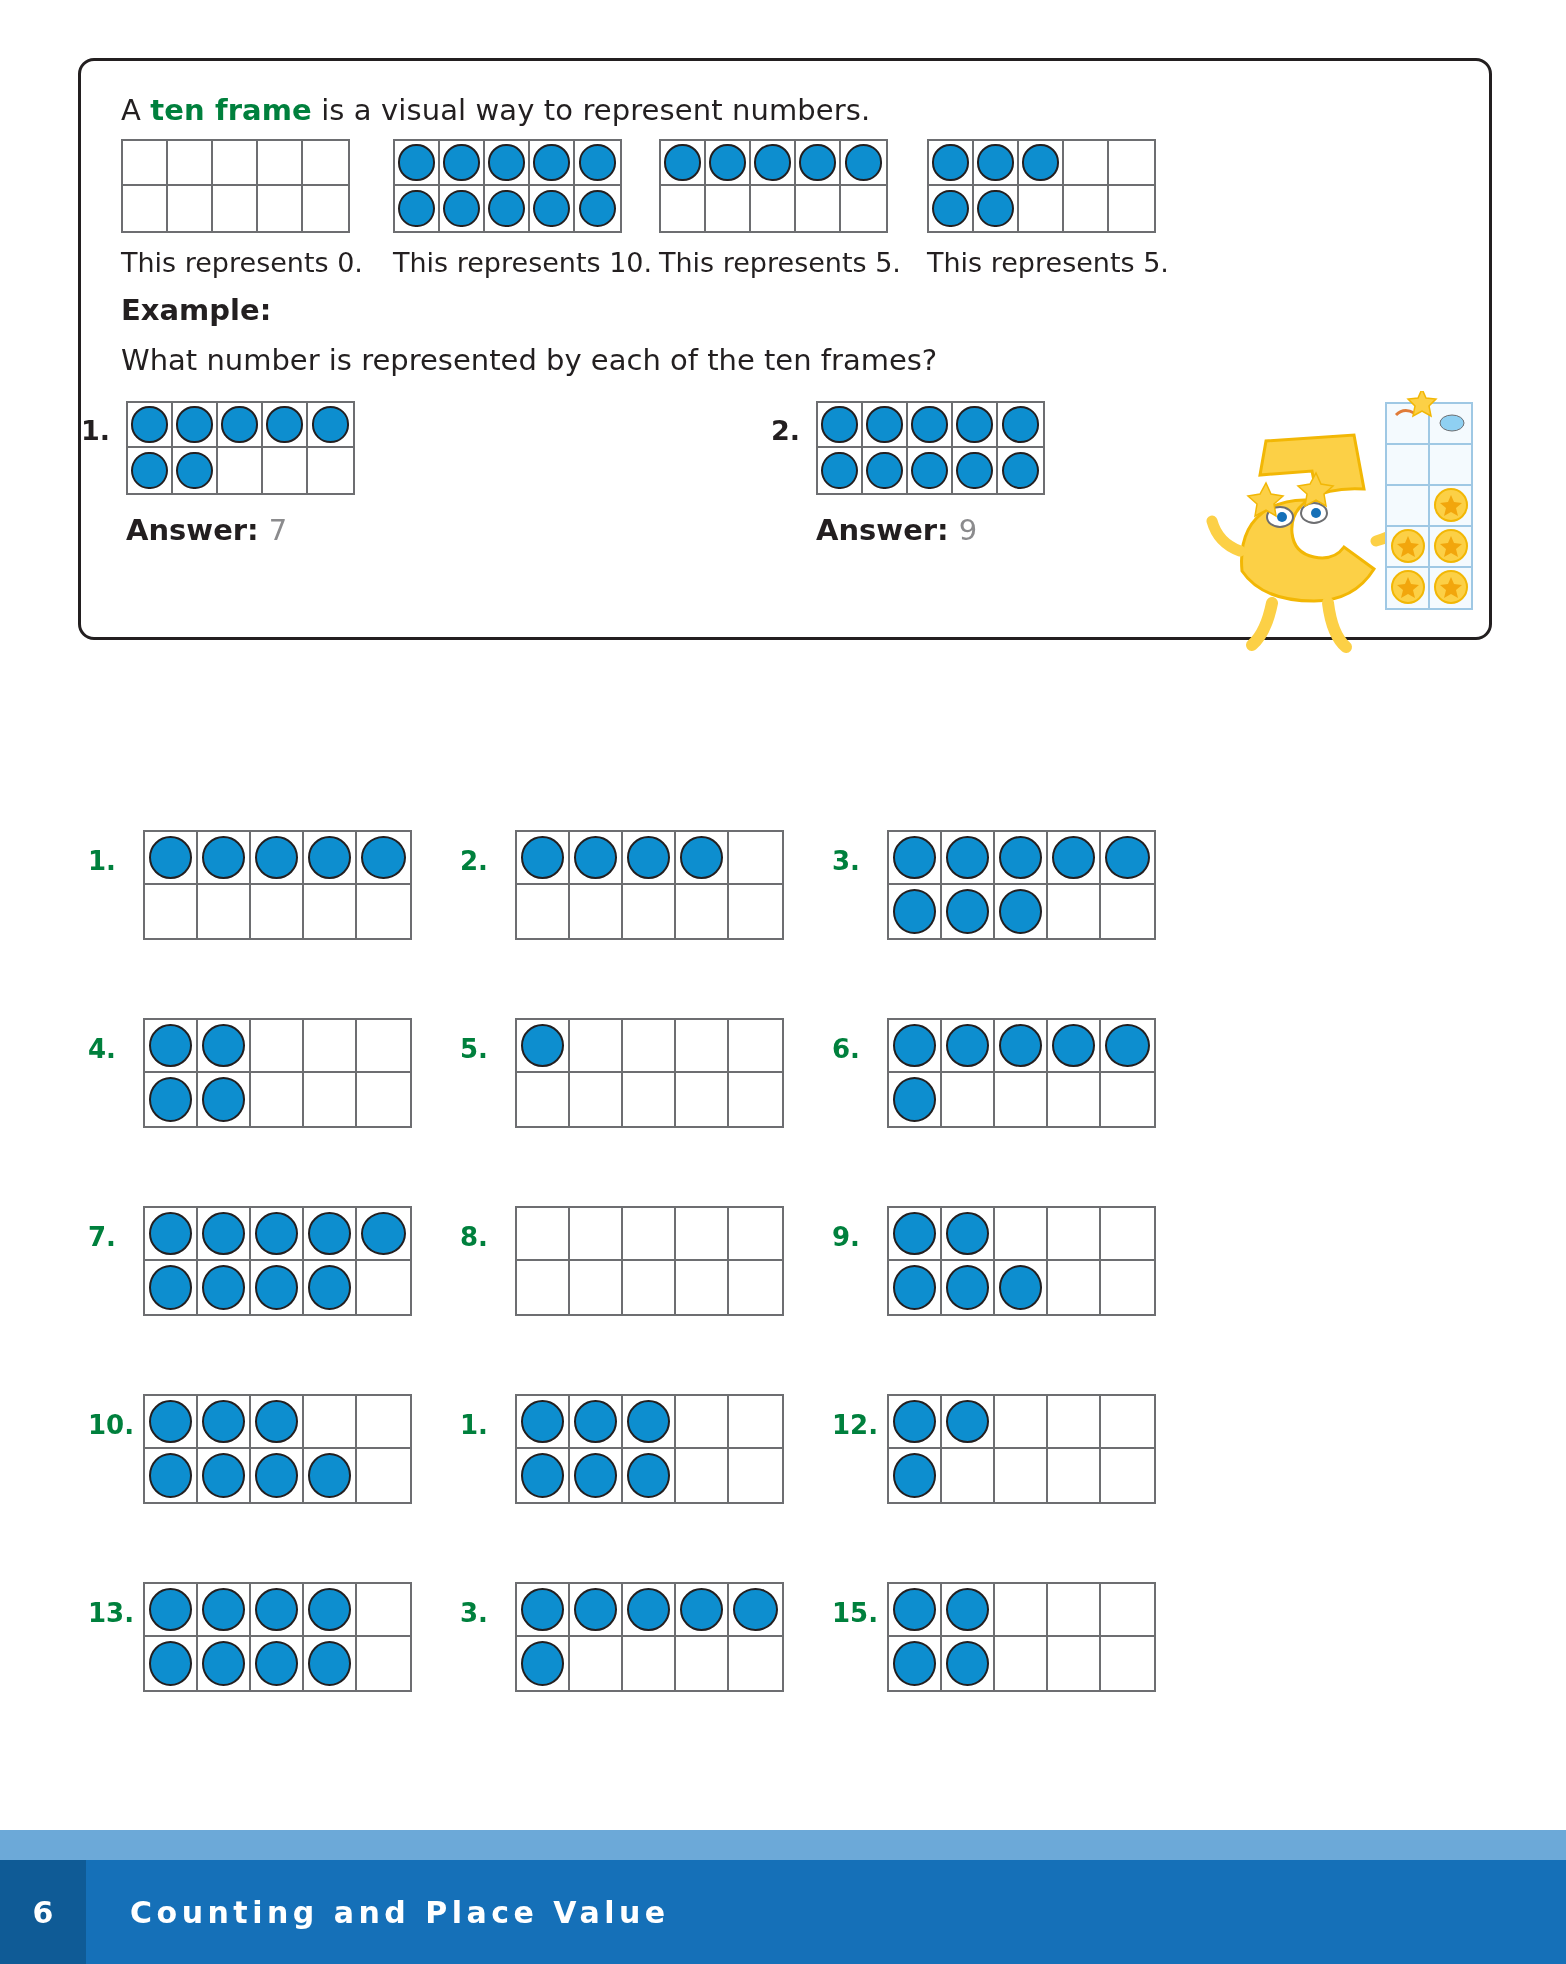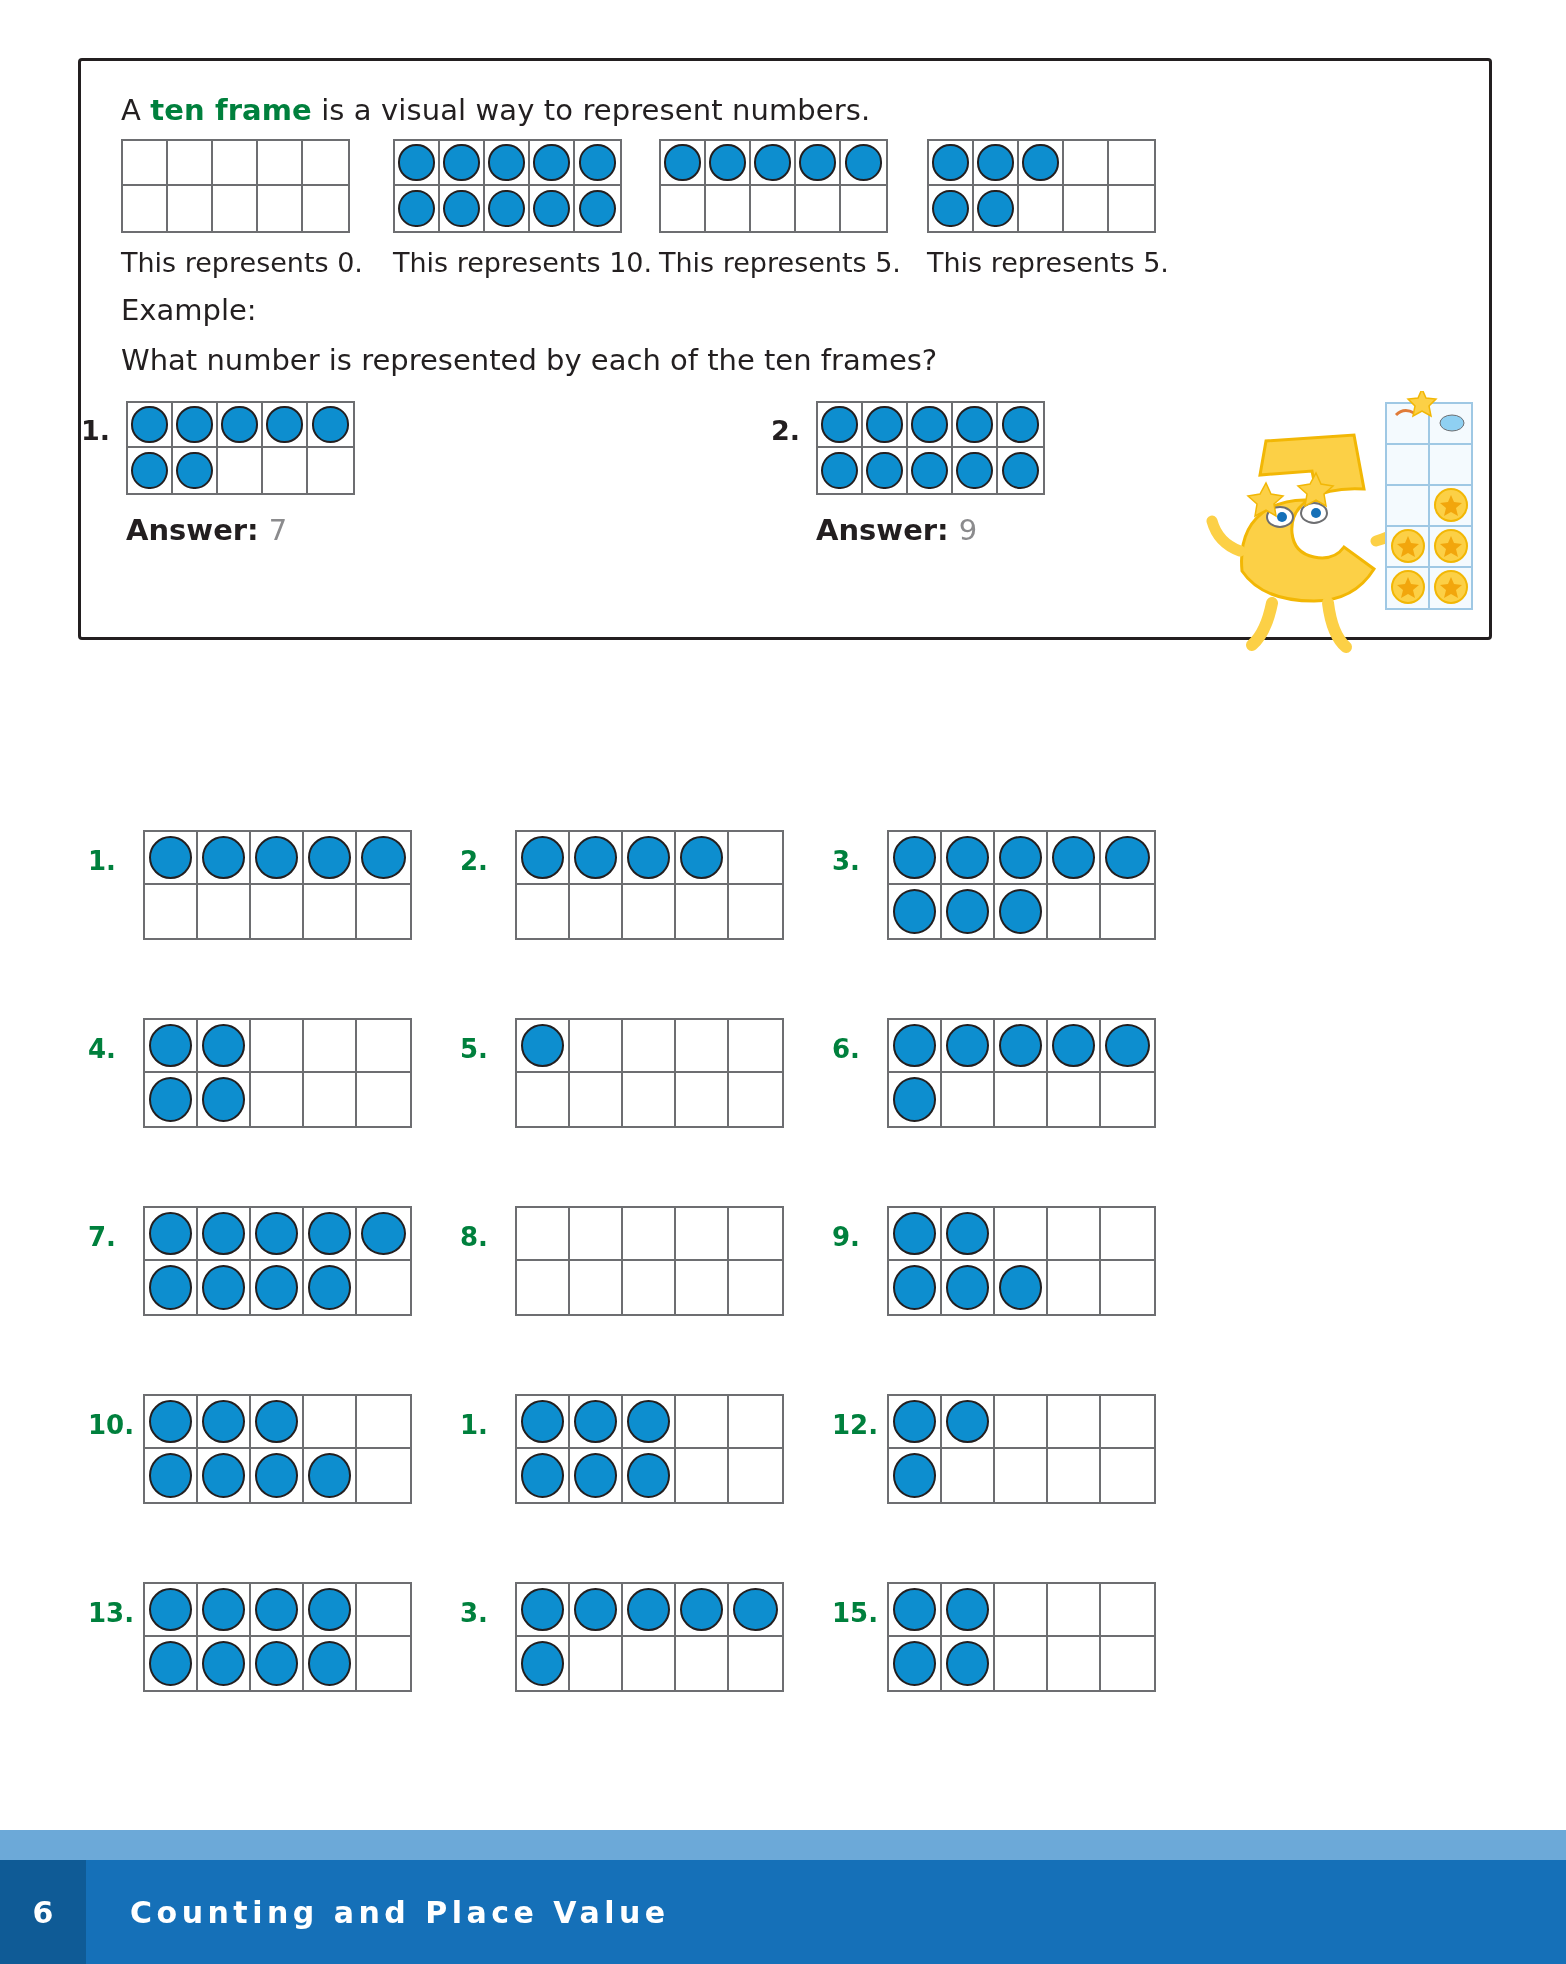--- a/index.html
+++ b/index.html
@@ -18,21 +18,21 @@
   }
 
   
   .info-box {
     position: absolute;
     left: 78px;
     top: 58px;
     width: 1414px;
     height: 582px;
     border: 3px solid #231f20;
-    border-radius: 4px;
+    border-radius: 16px;
     background: #ffffff;
   }
   .intro-line {
     position: absolute;
     left: 40px;
     top: 32px;
     font-size: 29px;
     color: #231f20;
     letter-spacing: .1px;
     white-space: nowrap;
@@ -71,21 +71,21 @@
     font-size: 27px;
     color: #231f20;
     white-space: nowrap;
   }
 
   .example-label {
     position: absolute;
     left: 40px;
     top: 232px;
     font-size: 29px;
-    font-weight: normal;
+    font-weight: bold;
     color: #231f20;
   }
   .example-q {
     position: absolute;
     left: 40px;
     top: 282px;
     font-size: 29px;
     color: #231f20;
   }
 

